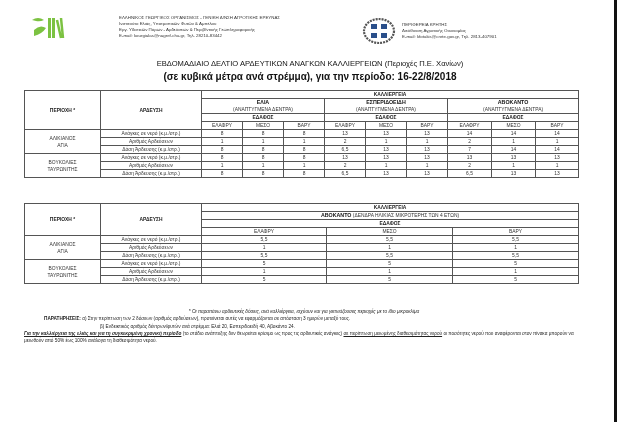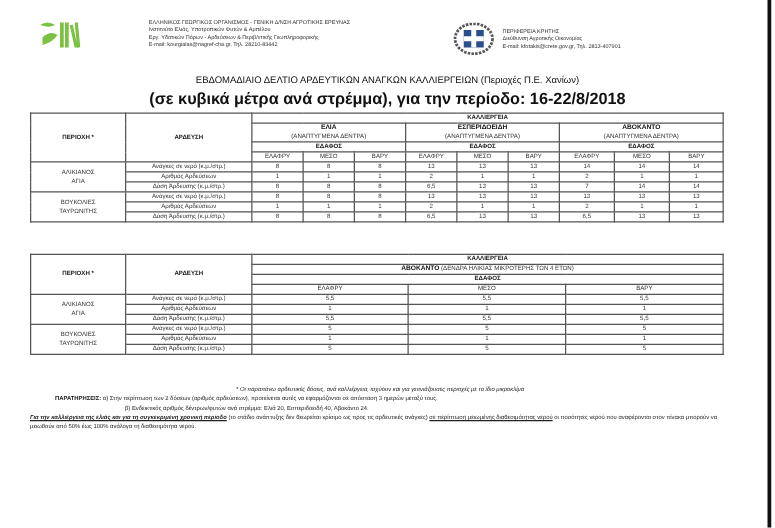--- a/index.html
+++ b/index.html
@@ -5,21 +5,21 @@
   html, body { margin: 0; padding: 0; }
   body { width: 620px; height: 422px; background: #ffffff; position: relative; overflow: hidden; font-family: "Liberation Sans", sans-serif; color: #222; }
   .edge { position: absolute; left: 614px; top: 0; width: 3px; height: 422px; background: #111; }
   .hdr-left { position: absolute; left: 30px; top: 14px; display: flex; align-items: center; }
   .logo-left { width: 55px; height: 26px; position: relative; }
   .hdr-left .txt { margin-left: 34px; font-size: 4.4px; line-height: 6.2px; color: #333; }
   .hdr-right { position: absolute; left: 362px; top: 18px; display: flex; align-items: center; }
   .hdr-right .txt { margin-left: 6px; font-size: 4.4px; line-height: 6.2px; color: #333; }
   .crest { width: 34px; height: 26px; }
   .title { position: absolute; left: 0; width: 620px; top: 59px; text-align: center; font-size: 7.6px; font-weight: normal; color: #111; }
-  .subtitle { position: absolute; left: 0; width: 620px; top: 71px; text-align: center; font-size: 13px; font-weight: bold; color: #111; }
+  .subtitle { position: absolute; left: 0; width: 620px; top: 71px; text-align: center; font-size: 10px; font-weight: bold; color: #111; }
   table { position: absolute; border-collapse: collapse; table-layout: fixed; font-size: 4.9px; color: #333; }
   td { border: 0.6px solid #555; text-align: center; padding: 0; height: 7px; line-height: 7px; white-space: nowrap; overflow: hidden; }
   td.hd { font-weight: bold; color: #222; }
   td.crop { line-height: 6.5px; }
   td.crop b { font-size: 5.3px; color: #111; }
   .t1 { left: 24px; top: 90px; width: 554px; }
   .t2 { left: 24px; top: 203px; width: 554px; }
   tr.grp td { border-top: 1.6px solid #222; }
   table { border: 1px solid #333; }
   .notes { position: absolute; left: 24px; top: 308px; width: 560px; font-size: 4.7px; line-height: 7.4px; color: #222; }

